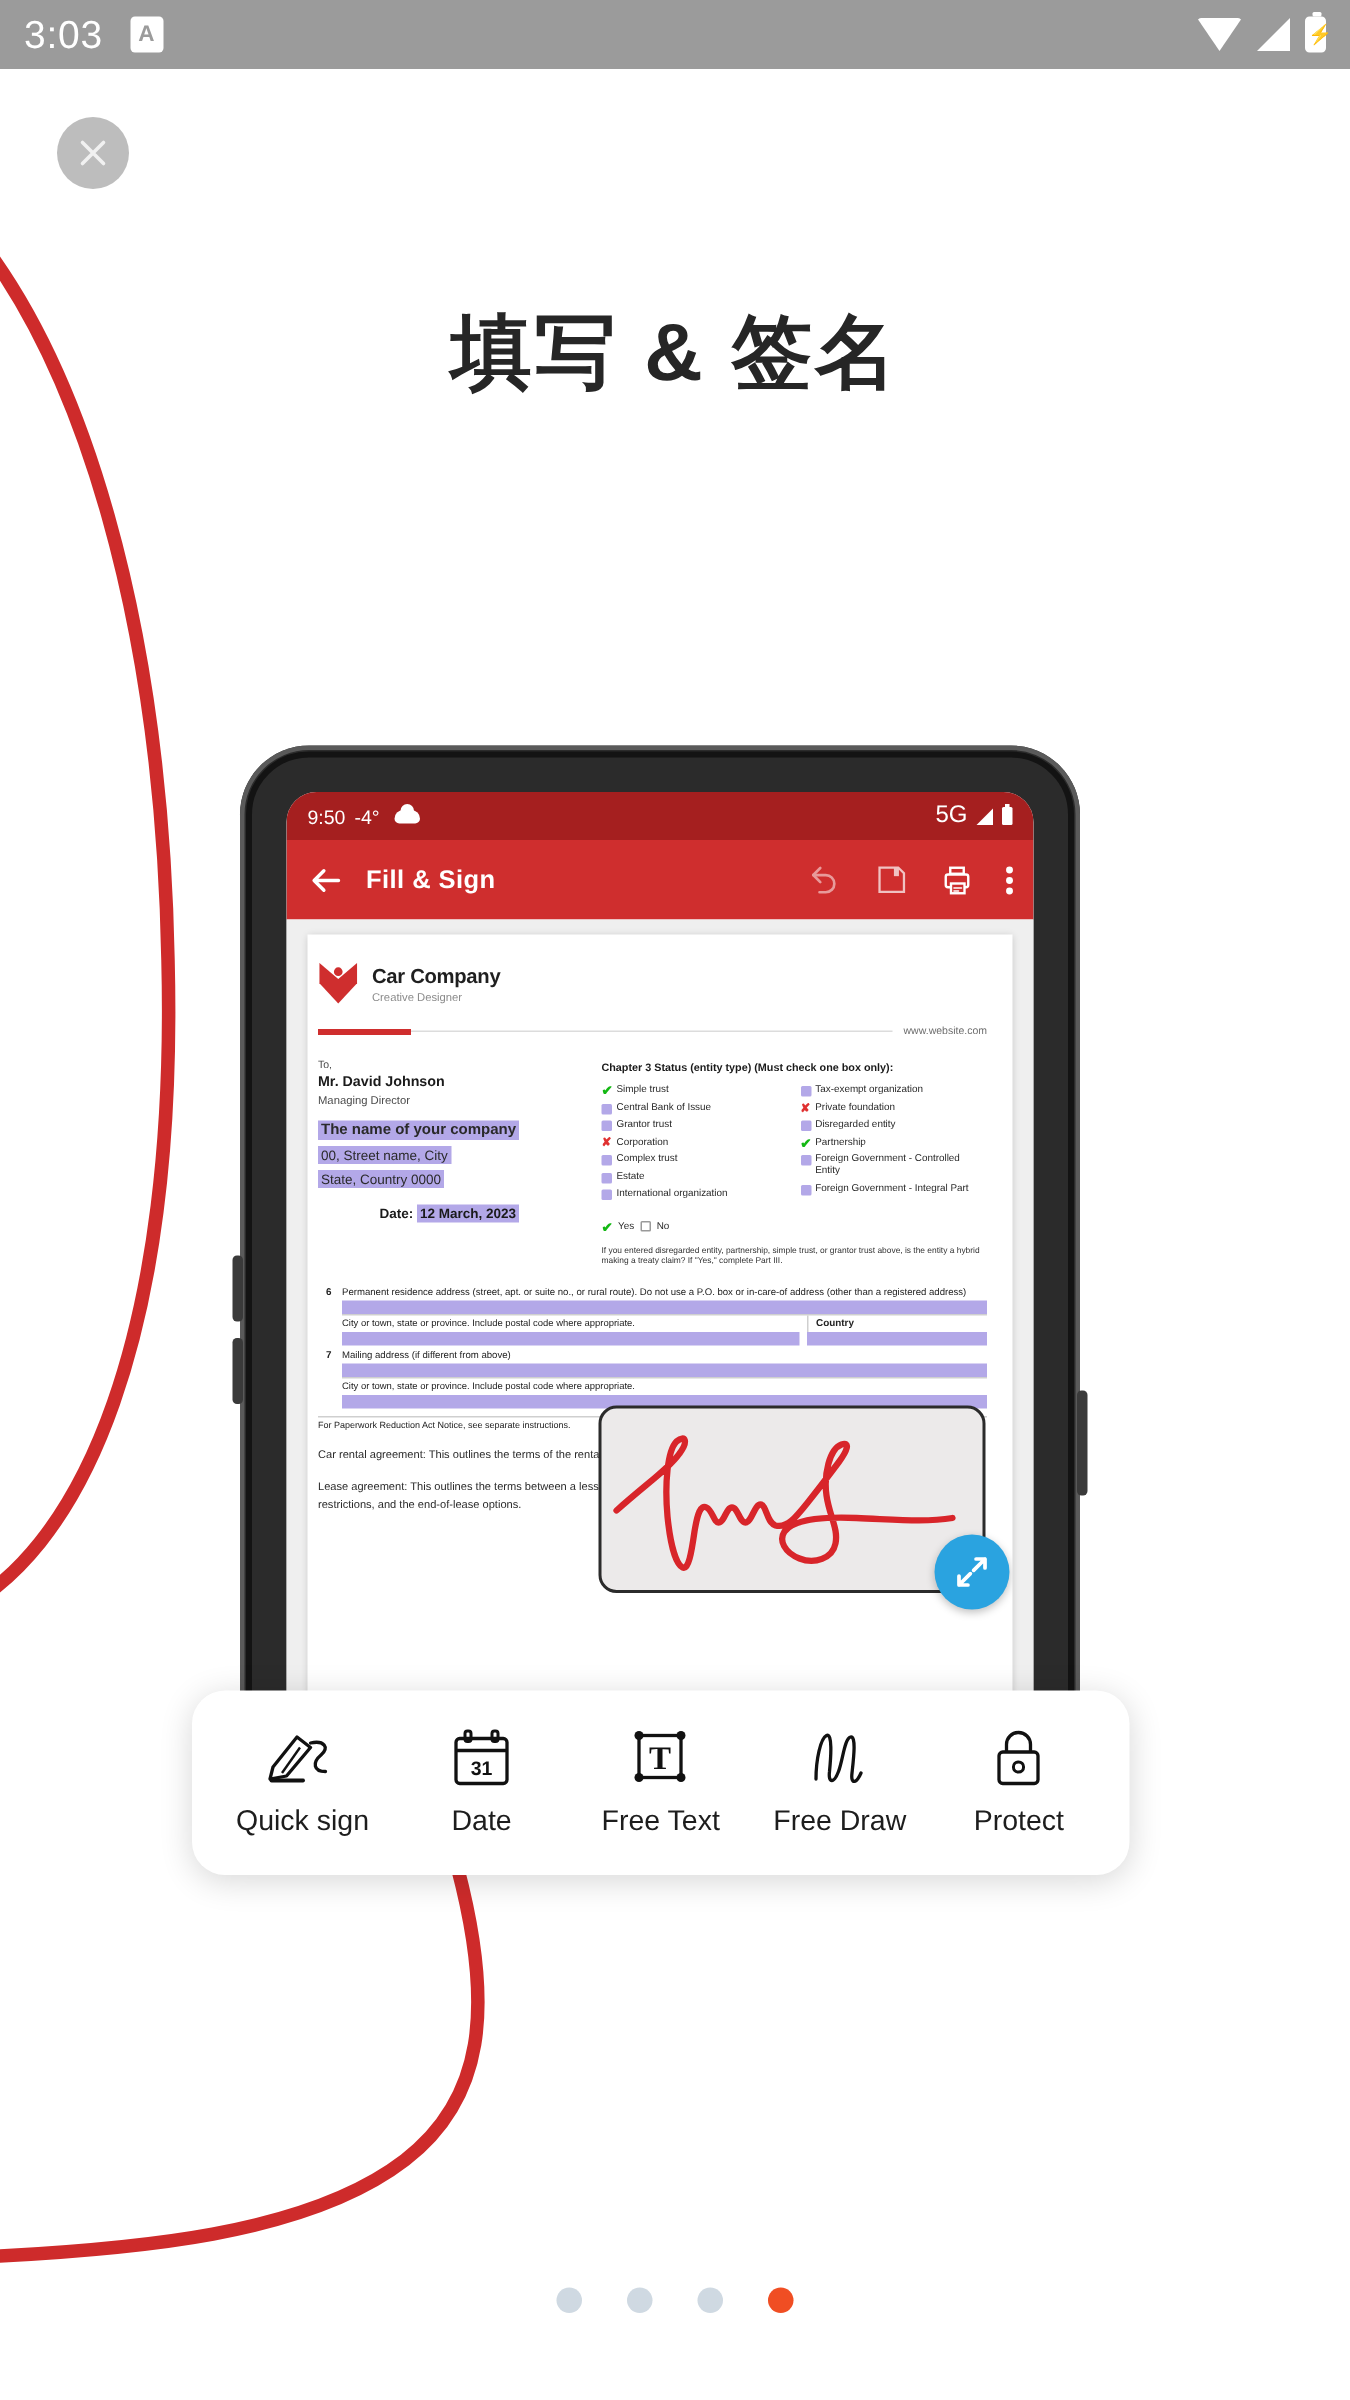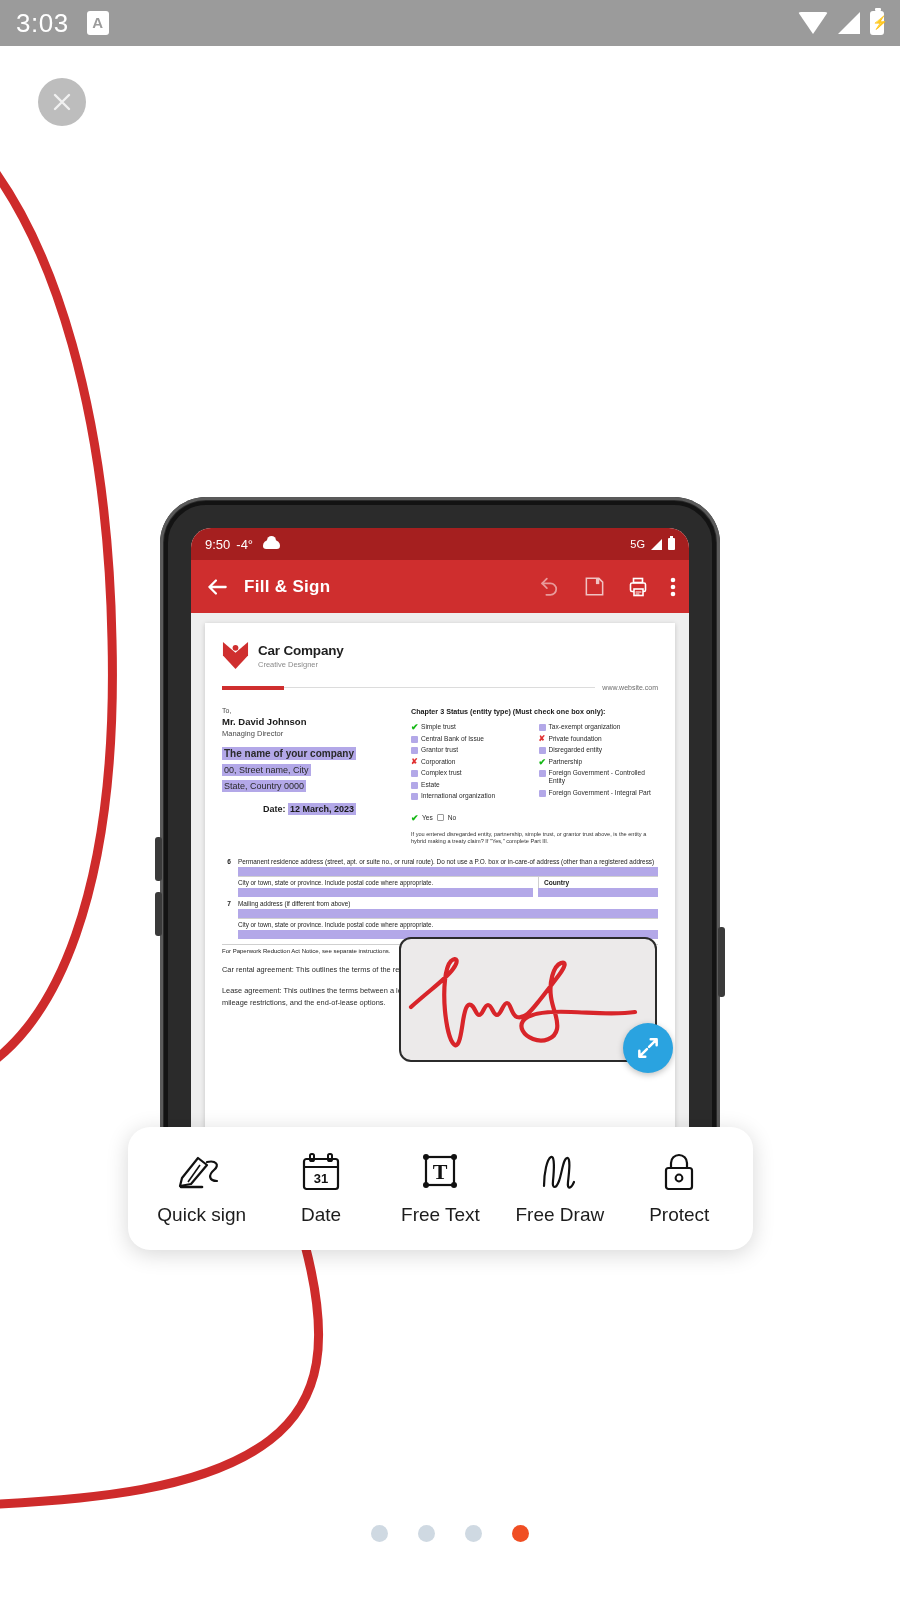--- a/index.html
+++ b/index.html
@@ -72,37 +72,37 @@
     background: #fff; border-radius: 20px 20px 0 0; overflow: hidden;
   }
 
   
   .ph-status {
     height: 32px; background: #a51f1f; display: flex; align-items: center;
     padding: 0 14px; color: #fff; font-size: 13px; gap: 6px;
   }
   .ph-status .cloud { width: 17px; height: 9px; background: #fff; border-radius: 9px 9px 5px 5px; position: relative; margin-left: 4px; }
   .ph-status .cloud::before { content:""; position:absolute; left:4px; top:-4px; width:9px; height:9px; background:#fff; border-radius:50%; }
-  .ph-status .right { margin-left: auto; display: flex; align-items: center; gap: 6px; font-size: 11px; padding-left: 40px; }
+  .ph-status .right { margin-left: auto; display: flex; align-items: center; gap: 6px; font-size: 16px; padding-left: 40px; }
   .ph-sig { width:0;height:0;border-left:11px solid transparent;border-bottom:11px solid #fff; }
   .ph-batt { width:7px;height:12px;background:#fff;border-radius:1px;position:relative;}
   .ph-batt::before{content:"";position:absolute;top:-2px;left:2px;width:3px;height:2px;background:#fff;}
 
   
   .ph-appbar {
     height: 53px; background: #cf2e2e; display: flex; align-items: center;
     padding: 0 13px; color: #fff; gap: 0;
   }
   .ph-title { font-size: 17px; font-weight: 700; margin-left: 14px; letter-spacing: .3px; }
   .ph-actions { margin-left: auto; display: flex; align-items: center; gap: 20px; }
 
   
   .ph-doc-area { background: #efefef; height: 544px; padding: 10px 14px 0 14px; }
   .doc {
-    background: #fff; height: 100%; padding: 18px 17px 0 17px;
+    background: #fff; height: 100%; padding: 18px 17px 0 7px;
     box-shadow: 0 1px 5px rgba(0,0,0,.18); position: relative; overflow: hidden;
   }
   .doc-head { display: flex; align-items: center; gap: 9px; }
   .doc-logo { width: 27px; height: 30px; flex: none; }
   .doc-co { font-size: 13.5px; font-weight: 700; color: #1f1f1f; letter-spacing: -.2px; line-height: 15px; }
   .doc-sub { font-size: 7.5px; color: #8a8a8a; margin-top: 2px; }
   .doc-rule { display: flex; align-items: center; margin-top: 13px; }
   .doc-rule .seg-red { width: 62px; height: 4px; background: #cf2e2e; }
   .doc-rule .seg-gray { flex: 1; height: 1.5px; background: #dcdcdc; }
   .doc-rule .url { font-size: 7px; color: #6d6d6d; margin-left: 7px; }
@@ -198,20 +198,21 @@
     </span>
   </div>
 
   <div class="close-btn">
     <svg width="24" height="24" viewBox="0 0 24 24">
       <path d="M5 5 L19 19 M19 5 L5 19" stroke="#f1f1f1" stroke-width="2.4" stroke-linecap="round"></path>
     </svg>
   </div>
 
   <div class="headline">
+    <div class="l2">填写 &amp; 签名</div>
   </div>
 
   <div class="phone">
     <div class="phone-frame"></div>
     <div class="btn-pwr"></div>
     <div class="btn-pwr2"></div>
     <div class="btn-vol"></div>
 
     <div class="screen">
 

